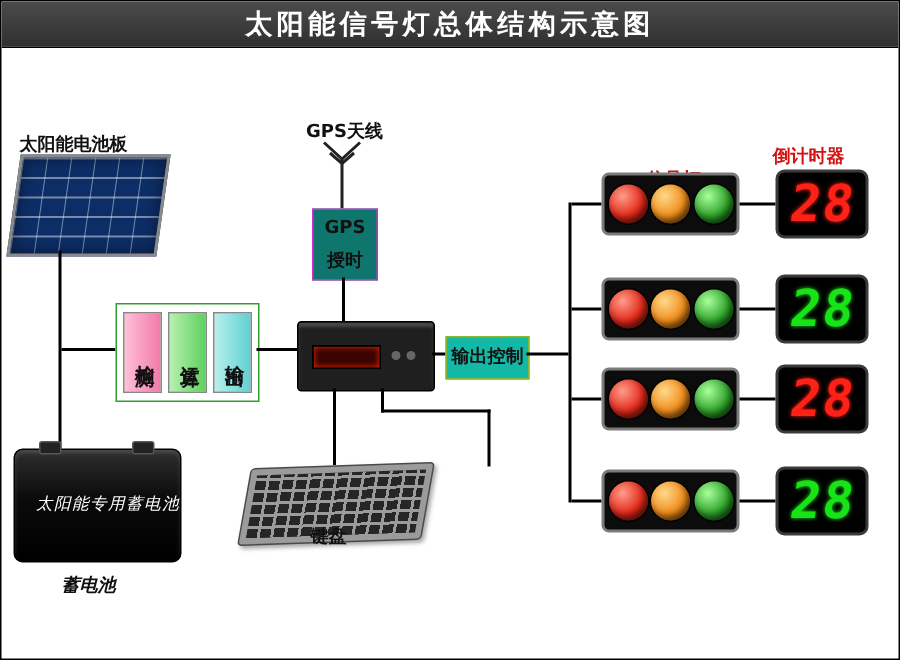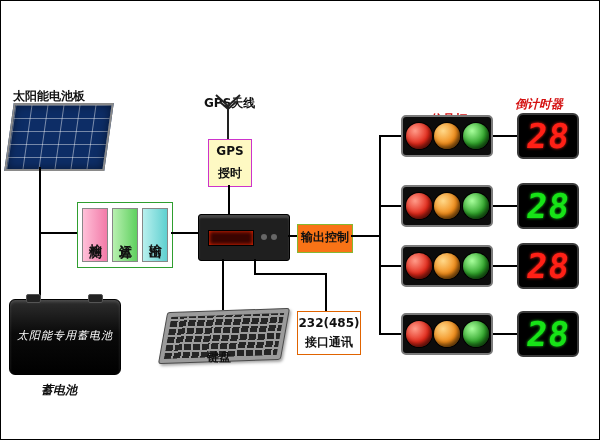--- a/index.html
+++ b/index.html
@@ -30,37 +30,37 @@
   .cu-pink{background:linear-gradient(90deg,#ffc0d8,#f27aa8);}
   .cu-green{background:linear-gradient(90deg,#b8f0b0,#5fd05f);}
   .cu-cyan{background:linear-gradient(90deg,#b8f0ee,#5fd0d0);}
   
   .battery{position:absolute;left:8px;top:298px;width:110px;height:74px;border-radius:6px;
            background:linear-gradient(180deg,#2e2e2e,#0a0a0a 45%,#000);border:1px solid #000;
            box-shadow:inset 0 2px 3px rgba(255,255,255,.15);}
   .bat-terminal{position:absolute;top:-6px;width:13px;height:7px;background:#222;
                 border:1px solid #555;border-radius:2px;}
   .bat-terminal.t1{left:16px;} .bat-terminal.t2{left:78px;}
-  .bat-text{margin-top:28px;text-align:center;color:#fff;font-size:11px;font-style:italic;
+  .bat-text{margin-top:28px;text-align:right;color:#fff;font-size:11px;font-style:italic;
             font-family:Liberation Sans, sans-serif;letter-spacing:1px;}
   
   .gps-ant{position:absolute;left:212px;top:92px;}
-  .gps-box{position:absolute;left:207px;top:138px;width:42px;height:46px;background:#fef9c3;
+  .gps-box{position:absolute;left:207px;top:138px;width:42px;height:46px;background:#0f766e;
            border:1px solid #cc33cc;text-align:center;font-size:12px;font-weight:bold;color:#111;}
   .gps-box div{line-height:22px;}
   
   .controller{position:absolute;left:197px;top:213px;width:90px;height:45px;background:#1f1f1f;
               border:1px solid #000;border-radius:3px;
               box-shadow:inset 0 3px 2px rgba(255,255,255,.18);}
   .ctl-display{position:absolute;left:9px;top:15px;width:44px;height:14px;background:#3a0400;
                border:1px solid #000;box-shadow:inset 0 0 4px #ff2a00;}
   .ctl-dot{position:absolute;width:6px;height:6px;border-radius:50%;background:#666;top:19px;}
   .ctl-dot.d1{left:62px;} .ctl-dot.d2{left:72px;}
   
-  .out-box{position:absolute;left:296px;top:223px;width:54px;height:27px;background:#f97316;
+  .out-box{position:absolute;left:296px;top:223px;width:54px;height:27px;background:#14b8a6;
            border:1px solid #86b832;text-align:center;font-size:12px;font-weight:bold;
            color:#111;line-height:25px;}
   .comm-box{position:absolute;left:296px;top:310px;width:64px;height:44px;background:#fff;
             border:1px solid #e06300;text-align:center;font-size:12px;font-weight:bold;color:#111;
             padding-top:2px;box-sizing:border-box;}
   .comm-box div{line-height:19px;}
   
   .keyboard{position:absolute;left:162px;top:309px;width:120px;height:50px;background:#9b9b9b;
             border:1px solid #4a4a4a;border-radius:3px;transform:skewX(-12deg) rotate(-2deg);
             box-shadow:2px 2px 3px rgba(0,0,0,.35);}
@@ -81,20 +81,23 @@
          border-radius:6px;display:flex;align-items:center;justify-content:center;box-sizing:border-box;}
   .timer.t1{top:112px;} .timer.t2{top:182px;} .timer.t3{top:242px;} .timer.t4{top:310px;}
   .digits{font-family:"DejaVu Sans Mono",monospace;font-weight:bold;font-size:34px;
           transform:skewX(-8deg);letter-spacing:1px;text-shadow:0 0 3px currentColor;}
 </style>
 </head>
 <body>
 
 <div id="stage">
 
+  <div class="titlebar">
+    <span>太阳能信号灯总体结构示意图</span>
+  </div>
 
   <div class="label" style="left:12px;top:87px;">太阳能电池板</div>
   <div class="solar"></div>
 
   <div class="ln" style="left:38px;top:166px;width:2px;height:132px;"></div>
   <div class="ln" style="left:40px;top:231px;width:36px;height:2px;"></div>
 
   <div class="cu-box">
     <div class="cu-block cu-pink">检测</div>
     <div class="cu-block cu-green">运算</div>
@@ -102,21 +105,21 @@
   </div>
   <div class="ln" style="left:170px;top:231px;width:27px;height:2px;"></div>
 
   <div class="battery">
     <div class="bat-terminal t1"></div>
     <div class="bat-terminal t2"></div>
     <div class="bat-text">太阳能专用蓄电池</div>
   </div>
   <div class="label" style="left:40px;top:381px;font-style:italic;">蓄电池</div>
 
-  <div class="label" style="left:203px;top:94px;">GPS天线</div>
+  <div class="label" style="left:203px;top:78px;">GPS天线</div>
   <svg class="gps-ant" width="30" height="46">
     <line x1="15" y1="12" x2="15" y2="46" stroke="#222" stroke-width="2"></line>
     <polyline points="3,2 15,13 27,2" fill="none" stroke="#222" stroke-width="2"></polyline>
     <polyline points="7,9 15,16 23,9" fill="none" stroke="#222" stroke-width="2"></polyline>
   </svg>
   <div class="gps-box">
     <div>GPS</div>
     <div>授时</div>
   </div>
   <div class="ln" style="left:227px;top:184px;width:2px;height:29px;"></div>
@@ -142,24 +145,20 @@
   <div class="ln" style="left:221px;top:258px;width:2px;height:51px;"></div>
   <div class="ln" style="left:253px;top:258px;width:2px;height:16px;"></div>
   <div class="ln" style="left:253px;top:272px;width:73px;height:2px;"></div>
   <div class="ln" style="left:324px;top:272px;width:2px;height:38px;"></div>
 
   <div class="keyboard">
     <div class="keys"></div>
   </div>
   <div class="label" style="left:206px;top:348px;">键盘</div>
 
-  <div class="comm-box">
-    <div>232(485)</div>
-    <div>接口通讯</div>
-  </div>
 
   <div class="label red" style="left:430px;top:110px;">信号灯</div>
   <div class="sig m1">
     <div class="lamp red"></div>
     <div class="lamp yellow"></div>
     <div class="lamp green"></div>
   </div>
   <div class="sig m2">
     <div class="lamp red"></div>
     <div class="lamp yellow"></div>
@@ -174,21 +173,21 @@
     <div class="lamp red"></div>
     <div class="lamp yellow"></div>
     <div class="lamp green"></div>
   </div>
 
   <div class="ln" style="left:492px;top:134px;width:24px;height:2px;"></div>
   <div class="ln" style="left:492px;top:204px;width:24px;height:2px;"></div>
   <div class="ln" style="left:492px;top:264px;width:24px;height:2px;"></div>
   <div class="ln" style="left:492px;top:332px;width:24px;height:2px;"></div>
 
-  <div class="label red" style="left:514px;top:95px;font-style:italic;">倒计时器</div>
+  <div class="label red" style="left:514px;top:95px;">倒计时器</div>
   <div class="timer t1">
     <span class="digits" style="color: rgb(255, 32, 22);">28</span>
   </div>
   <div class="timer t2">
     <span class="digits" style="color: rgb(23, 227, 23);">28</span>
   </div>
   <div class="timer t3">
     <span class="digits" style="color: rgb(255, 32, 22);">28</span>
   </div>
   <div class="timer t4">

